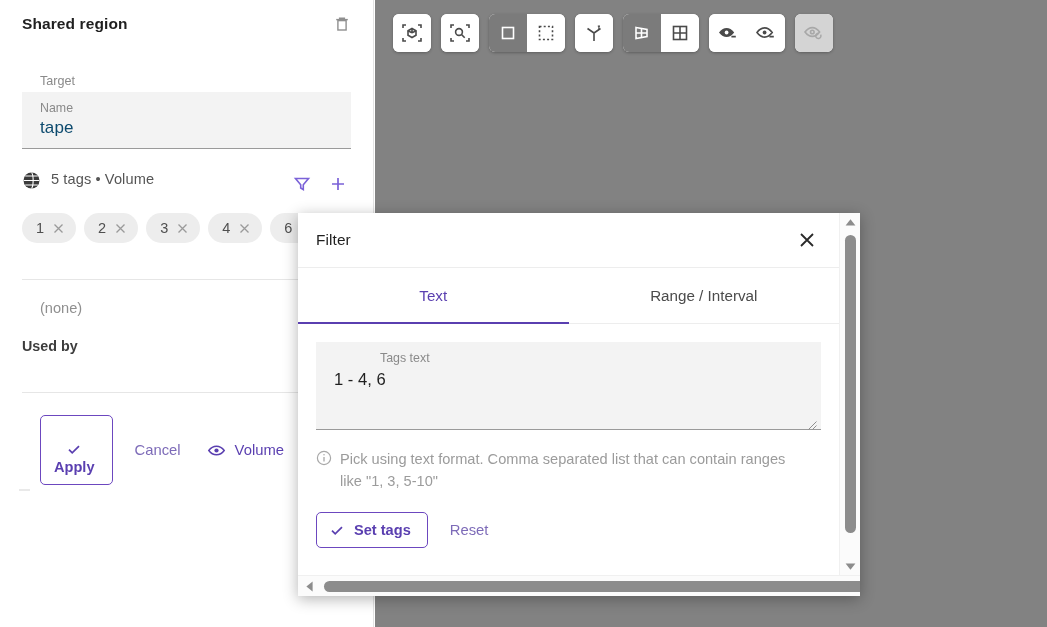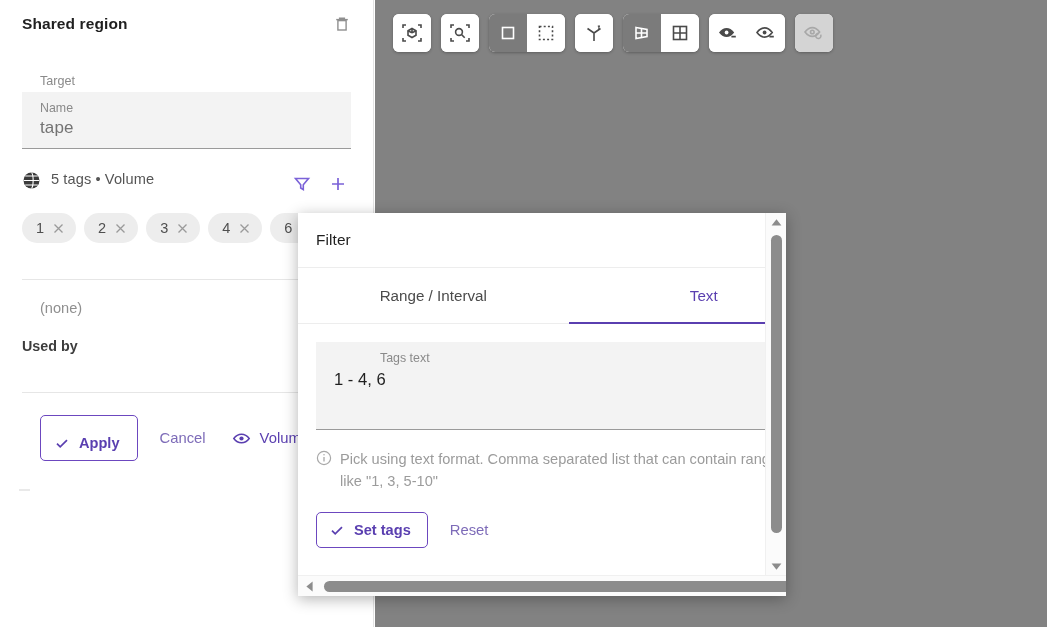--- a/index.html
+++ b/index.html
@@ -73,21 +73,21 @@
     padding: 26px 0 0 40px;
     height: 44px;
   }
   #name-field {
     margin: 0 22px;
     background: #f3f3f3;
     border-bottom: 1px solid #9a9a9a;
     padding: 9px 18px 10px 18px;
   }
   #name-label { font-size: 12.4px; color: #8a8a8a; }
-  #name-value { font-size: 17px; color: #737373; margin-top: 3px; letter-spacing: .1px; }
+  #name-value { font-size: 17px; color: #0c4a6e; margin-top: 3px; letter-spacing: .1px; }
 
   #tags-head {
     display: flex; align-items: flex-start;
     margin: 22px 22px 0 22px;
     height: 26px;
   }
   .globe-ico { width: 19px; height: 19px; margin-right: 10px; flex: 0 0 auto; }
   #tags-summary { font-size: 14.6px; color: #555555; flex: 1; letter-spacing: .1px; }
   .head-ico-btn { width: 26px; height: 26px; display:flex; align-items:center; justify-content:center; cursor:pointer; margin-left: 10px; }
 
@@ -104,41 +104,41 @@
 
   #divider-1 { height:1px; background:#e6e6e6; margin: 36px 22px 0 22px; }
 
   #usedby-title { font-size: 14.3px; font-weight: bold; color: #3d3d3d; margin: 22px 22px 0 22px; }
   #usedby-value { font-size: 14.6px; color: #8f8f8f; margin: 20px 22px 0 40px; }
 
   #divider-2 { height:1px; background:#e6e6e6; margin: 38px 22px 0 22px; }
 
   #actions { display:flex; align-items:center; margin: 22px 0 0 40px; }
   #apply-btn {
-    display:flex; align-items:center; gap:9px;
+    display:flex; align-items:center; gap:2px;
     border:1px solid #6c47bf; border-radius:5px;
-    padding: 19px 17px 9px 13px;
+    padding: 25px 17px 9px 13px;
     color:#5a3fb0; font-size:14.6px; font-weight:bold;
-    cursor:pointer; background:#fff;
+    cursor:pointer; background:#fff;flex-direction:column;
   }
   #cancel-btn { color:#7d6bb8; font-size:14.8px; margin-left: 22px; cursor:pointer; }
   #visibility-btn { display:flex; align-items:center; gap:9px; margin-left: 26px; color:#5a3fb0; font-size:14.8px; cursor:pointer; white-space:nowrap; }
 
   #panel-resize-handle {
     position:absolute; left:0; top:483px; width:3px; height:30px;
     background:#d8d8d8; cursor:col-resize;
   }
   #panel-tick {
     position:absolute; left:19px; top:489px; width:11px; height:2px; background:#e9e9e9;
   }
 
   
   #filter-dialog {
     position: absolute; left: 298px; top: 213px;
-    width: 488px; height: 383px;
+    width: 562px; height: 383px;
     background: #ffffff;
     box-shadow: 0 3px 14px rgba(0,0,0,.30);
     z-index: 40;
     overflow: hidden;
   }
   #fd-head {
     height: 55px; display:flex; align-items:center;
     padding: 0 18px 0 18px;
     border-bottom: 1px solid #ededed;
     width: 541px;
@@ -420,22 +420,22 @@
     <div id="fd-head">
       <div id="fd-title">Filter</div>
       <div id="fd-close">
         <svg width="20" height="20" viewBox="0 0 20 20" stroke="#2a2a2a" stroke-width="1.8" fill="none">
           <path d="M4 4l12 12M16 4L4 16"></path>
         </svg>
       </div>
     </div>
 
     <div id="fd-tabs">
+      <div class="fd-tab active">Text</div>
       <div class="fd-tab">Range / Interval</div>
-      <div class="fd-tab active">Text</div>
     </div>
 
     <div id="fd-content">
 
       <div id="tags-text-field">
         <div id="tags-text-label">Tags text</div>
         <div id="tags-text-value" placeholder="Tags text">1 - 4, 6</div>
         <span id="resize-grip">
           <svg width="10" height="10" viewBox="0 0 10 10" stroke="#8f8f8f" stroke-width="1" fill="none">
             <path d="M9.5 1.5L1.5 9.5M9.5 5.5L5.5 9.5"></path>

